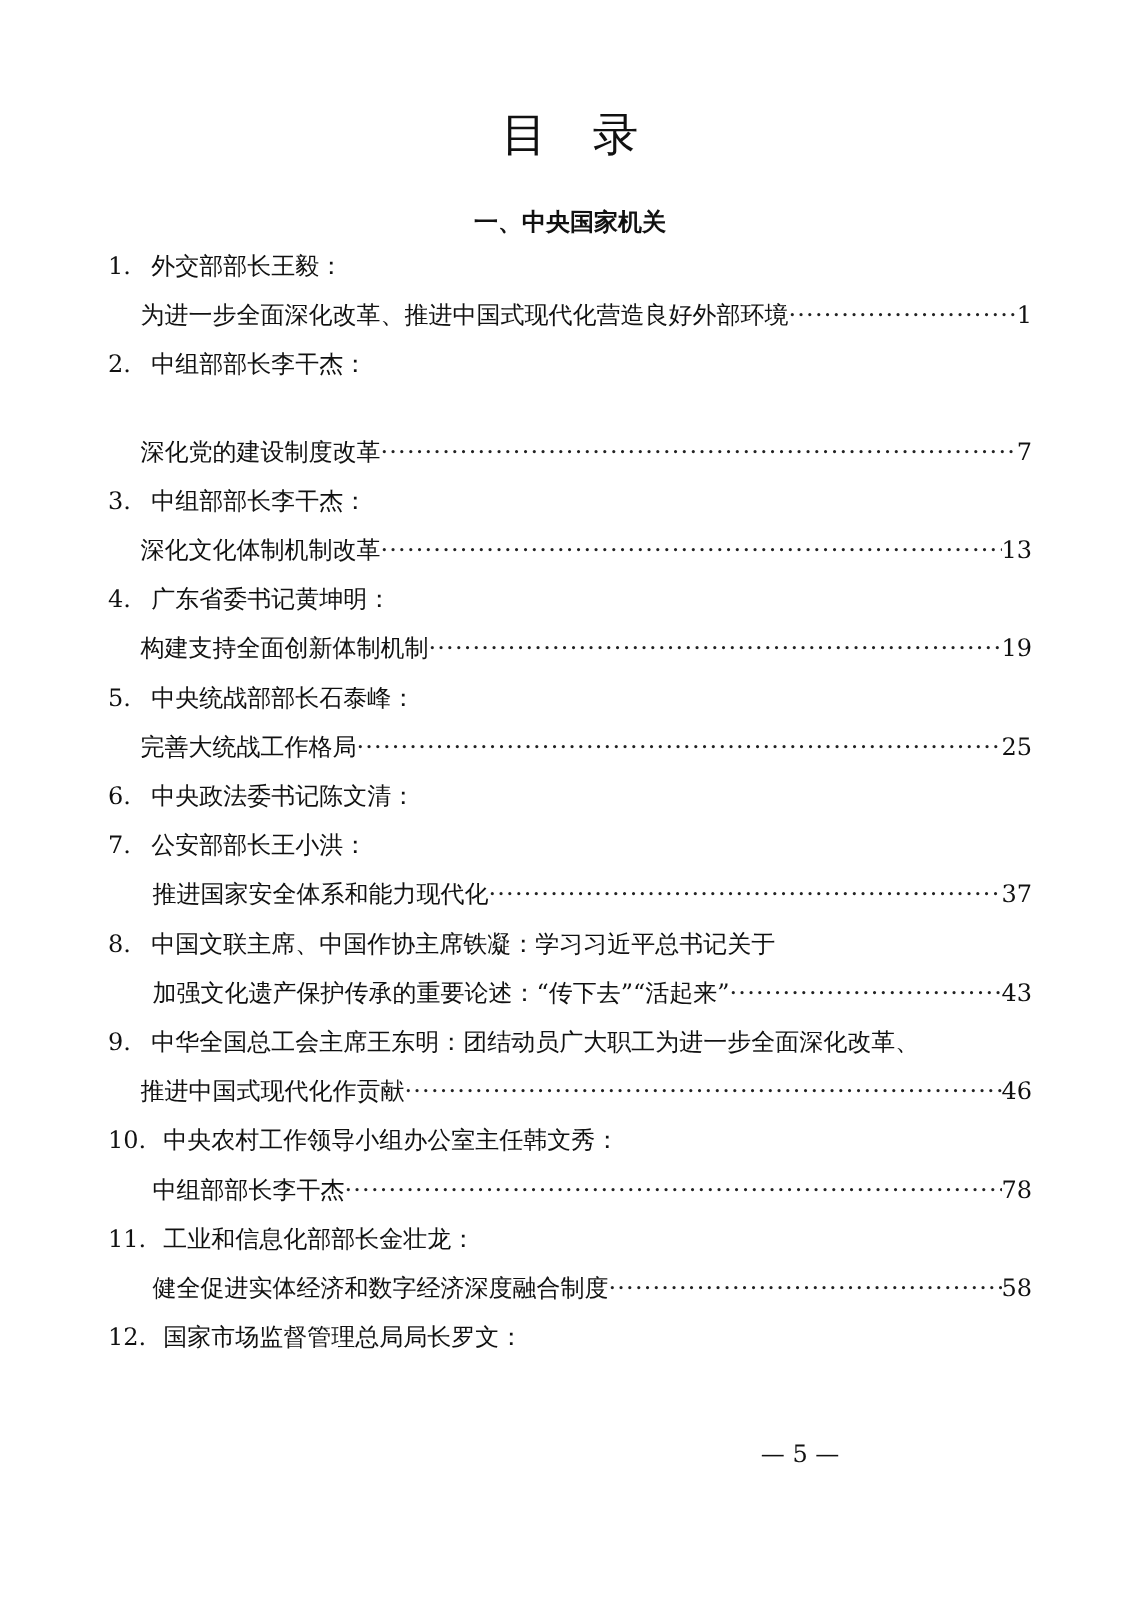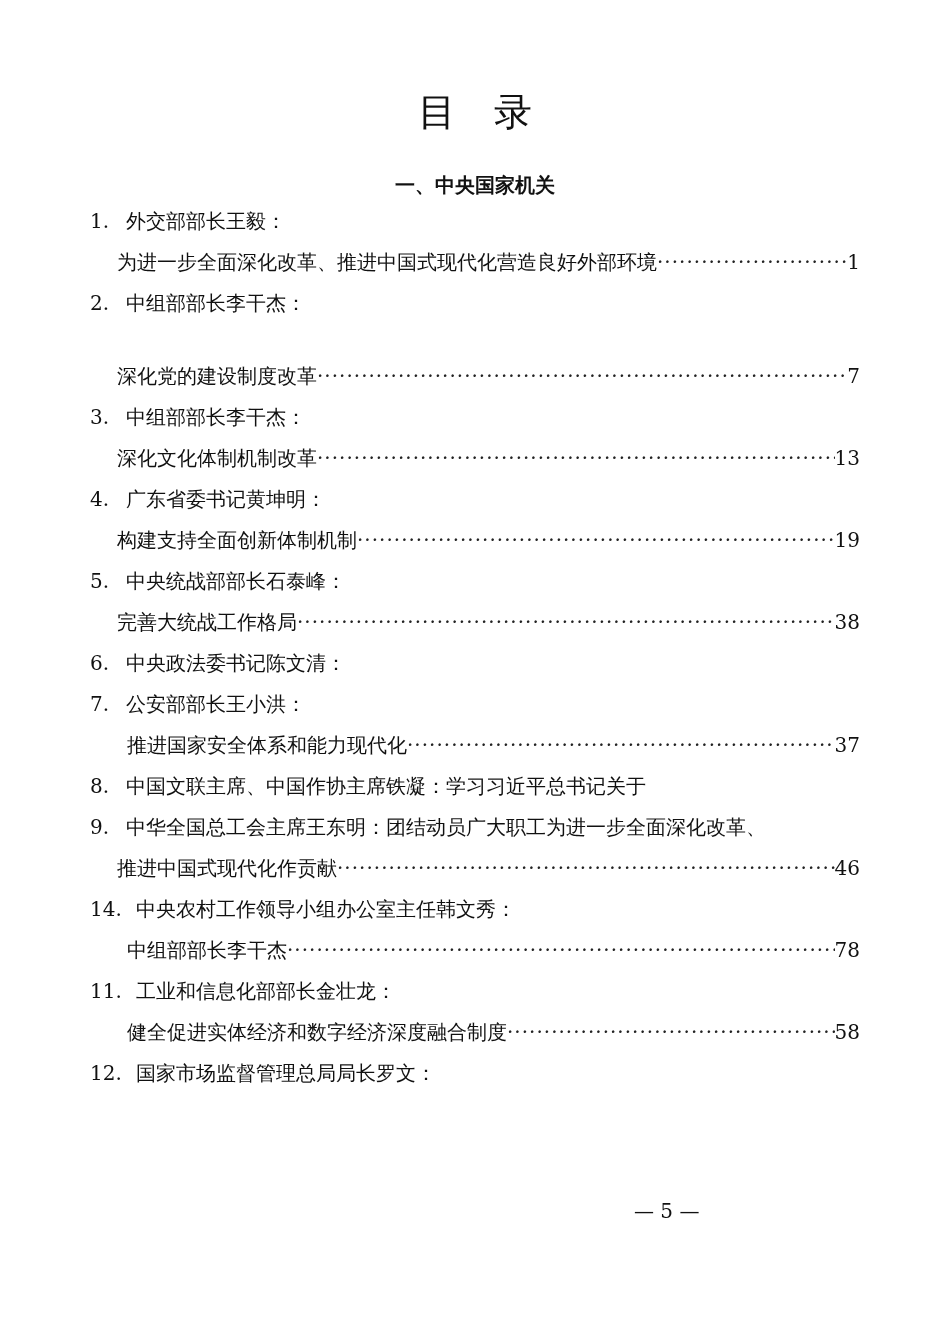--- a/index.html
+++ b/index.html
@@ -84,21 +84,21 @@
       </div>
       <div class="entry">
         <div class="line">
           <span class="num" style="width: 36px;">5.</span>
           <span class="head">中央统战部部长石泰峰：</span>
         </div>
         <div class="line" style="padding-left: 27px; text-align: center;">
           <div class="sub">
             <span class="sub-text">完善大统战工作格局</span>
             <span class="leader"></span>
-            <span class="page-no">38</span>
+            <span class="page-no">25</span>
           </div>
         </div>
       </div>
       <div class="entry">
         <div class="line">
           <span class="num" style="width: 36px;">6.</span>
           <span class="head">中央政法委书记陈文清：</span>
         </div>
       </div>
       <div class="entry">
@@ -112,37 +112,44 @@
             <span class="leader"></span>
             <span class="page-no">37</span>
           </div>
         </div>
       </div>
       <div class="entry">
         <div class="line">
           <span class="num" style="width: 36px;">8.</span>
           <span class="head">中国文联主席、中国作协主席铁凝：学习习近平总书记关于</span>
         </div>
+        <div class="line" style="padding-left: 37px;">
+          <div class="sub">
+            <span class="sub-text">加强文化遗产保护传承的重要论述：“传下去”“活起来”</span>
+            <span class="leader"></span>
+            <span class="page-no">43</span>
+          </div>
+        </div>
       </div>
       <div class="entry">
         <div class="line">
           <span class="num" style="width: 36px;">9.</span>
           <span class="head">中华全国总工会主席王东明：团结动员广大职工为进一步全面深化改革、</span>
         </div>
         <div class="line" style="padding-left: 27px;">
           <div class="sub">
             <span class="sub-text">推进中国式现代化作贡献</span>
             <span class="leader"></span>
             <span class="page-no">46</span>
           </div>
         </div>
       </div>
       <div class="entry">
         <div class="line">
-          <span class="num" style="width: 46px;">14.</span>
+          <span class="num" style="width: 46px;">10.</span>
           <span class="head">中央农村工作领导小组办公室主任韩文秀：</span>
         </div>
         <div class="line" style="padding-left: 37px;">
           <div class="sub">
             <span class="sub-text">中组部部长李干杰</span>
             <span class="leader"></span>
             <span class="page-no">78</span>
           </div>
         </div>
       </div>

